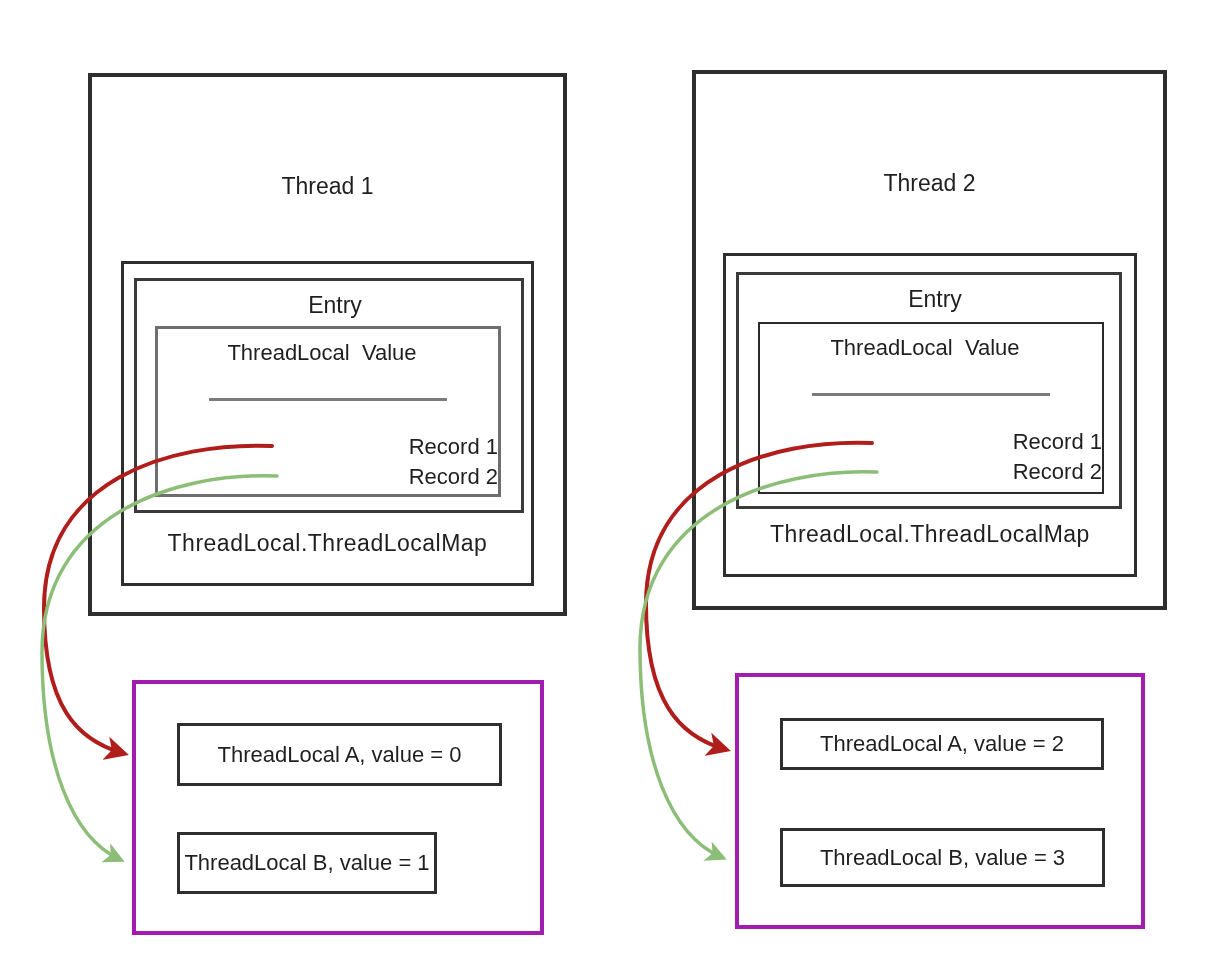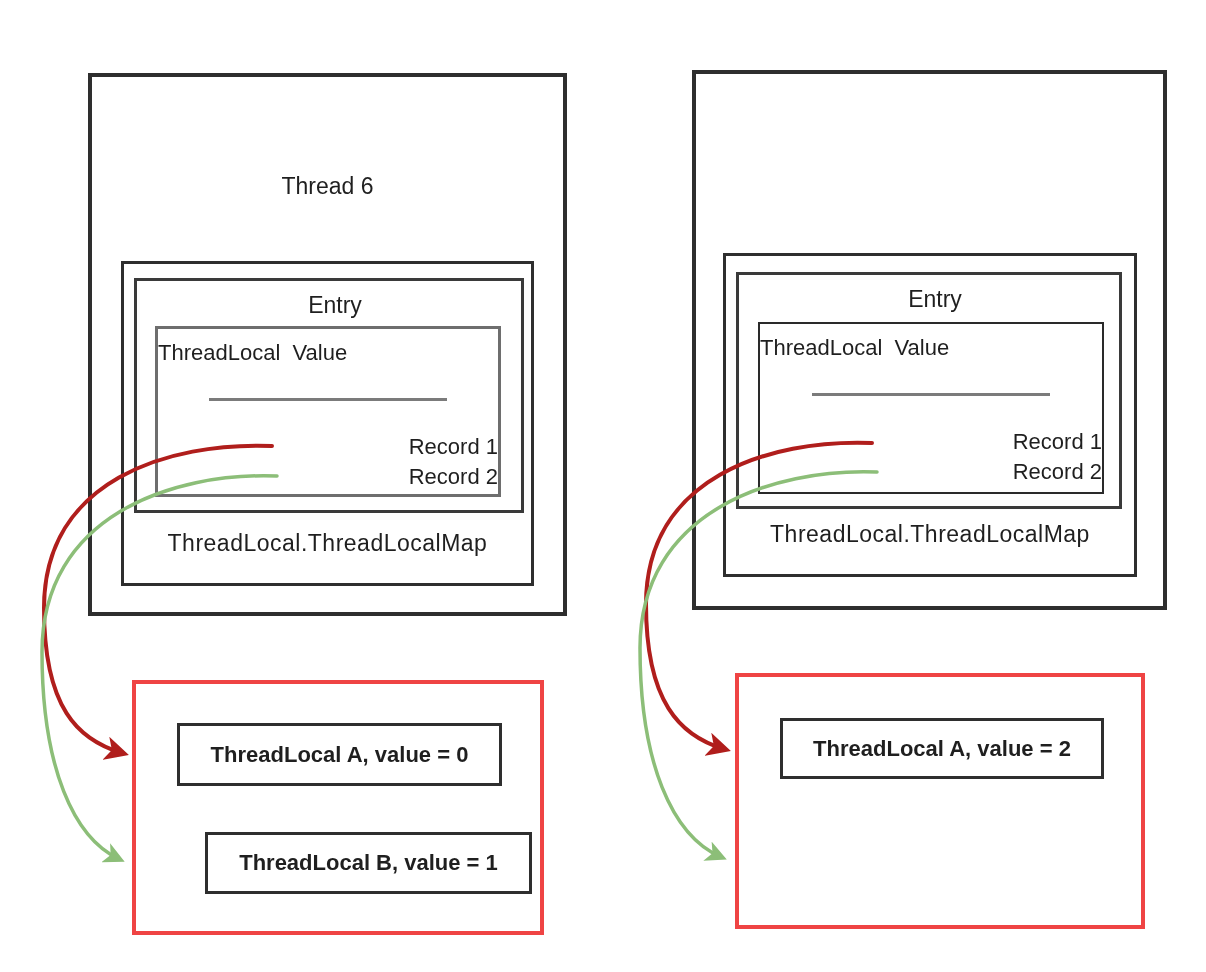--- a/index.html
+++ b/index.html
@@ -9,56 +9,56 @@
     background:#ffffff;
     font-family:"Liberation Sans", sans-serif;
     color:#1f1f1f;
     overflow:hidden;
   }
   .box{position:absolute;background:#ffffff;box-sizing:border-box;}
   .thread-box{border:4px solid #2e2e2e;}
   .map-box{border:3px solid #2e2e2e;}
   .entry-box{border:3px solid #3a3a3a;}
   .value-box{border:3px solid #6e6e6e;}
-  .locals-box{border:4px solid #ef4444;font-weight:bold;}
+  .locals-box{border:4px solid #a21caf;}
   .local-item{border:3px solid #2e2e2e;display:flex;align-items:center;justify-content:center;font-size:22px;}
   .thread-title{position:absolute;top:96px;left:0;right:0;text-align:center;font-size:23px;}
   .entry-label{position:absolute;top:11px;left:0;right:0;text-align:center;font-size:23px;margin-left:12px;}
-  .value-header{position:absolute;top:11px;left:0;right:12px;text-align:left;font-size:22px;white-space:pre;}
+  .value-header{position:absolute;top:11px;left:0;right:12px;text-align:center;font-size:22px;white-space:pre;}
   .value-divider{position:absolute;top:69px;left:50%;transform:translateX(-50%);width:238px;height:3px;background:#7b7b7b;}
   .records{position:absolute;top:103px;left:0;right:0;text-align:right;font-size:22px;line-height:30px;}
   .map-label{position:absolute;bottom:26px;left:0;right:0;text-align:center;font-size:23px;letter-spacing:0.5px;}
 
   
   .t1-thread{left:88px;top:73px;width:479px;height:543px;}
   .t1-map{left:29px;top:184px;width:413px;height:325px;}
   .t1-entry{left:10px;top:14px;width:390px;height:235px;}
   .t1-value{left:18px;top:45px;width:346px;height:171px;}
   .t1-locals{left:132px;top:680px;width:412px;height:255px;}
   .t1-local-a{left:41px;top:39px;width:325px;height:63px;}
-  .t1-local-b{left:41px;top:148px;width:327px;height:62px;margin-left:28px;}
+  .t1-local-b{left:41px;top:148px;width:260px;height:62px;}
 
   
   .t2-thread{left:692px;top:70px;width:475px;height:540px;}
   .t2-map{left:27px;top:179px;width:414px;height:324px;}
   .t2-entry{left:10px;top:16px;width:386px;height:237px;}
   .t2-value{left:19px;top:47px;width:346px;height:172px;border:2px solid #2a2a2a;}
   .t2-locals{left:735px;top:673px;width:410px;height:256px;}
-  .t2-local-a{left:41px;top:41px;width:324px;height:61px;}
+  .t2-local-a{left:41px;top:41px;width:324px;height:52px;}
   .t2-local-b{left:41px;top:151px;width:325px;height:59px;}
 
   .arrows{position:absolute;left:0;top:0;pointer-events:none;z-index:10;}
 </style>
 </head>
 <body>
 
 <div class="canvas">
 
   <div class="box thread-box t1-thread">
-    <div class="thread-title">Thread 6</div>
+    <div class="thread-title">Thread 1</div>
     <div class="box map-box t1-map">
       <div class="box entry-box t1-entry">
         <div class="entry-label">Entry</div>
         <div class="box value-box t1-value">
           <div class="value-header">ThreadLocal  Value</div>
           <div class="value-divider"></div>
           <div class="records">
             <div>Record 1</div>
             <div>Record 2</div>
           </div>
@@ -71,39 +71,43 @@
   <div class="box locals-box t1-locals">
     <div class="box local-item t1-local-a">
       <span>ThreadLocal A, value = 0</span>
     </div>
     <div class="box local-item t1-local-b">
       <span>ThreadLocal B, value = 1</span>
     </div>
   </div>
 
   <div class="box thread-box t2-thread">
+    <div class="thread-title">Thread 2</div>
     <div class="box map-box t2-map">
       <div class="box entry-box t2-entry">
         <div class="entry-label">Entry</div>
         <div class="box value-box t2-value">
           <div class="value-header">ThreadLocal  Value</div>
           <div class="value-divider"></div>
           <div class="records">
             <div>Record 1</div>
             <div>Record 2</div>
           </div>
         </div>
       </div>
       <div class="map-label">ThreadLocal.ThreadLocalMap</div>
     </div>
   </div>
 
   <div class="box locals-box t2-locals">
     <div class="box local-item t2-local-a">
       <span>ThreadLocal A, value = 2</span>
+    </div>
+    <div class="box local-item t2-local-b">
+      <span>ThreadLocal B, value = 3</span>
     </div>
   </div>
 
   <svg class="arrows" width="1206" height="972" viewBox="0 0 1206 972">
     <defs>
       <marker id="ah-red" viewBox="0 0 10 10" refX="7" refY="5" markerWidth="6" markerHeight="6" orient="auto-start-reverse">
         <polygon points="0,0 10,5 0,10 2.6,5" fill="#b01e1c"></polygon>
       </marker>
       <marker id="ah-green" viewBox="0 0 10 10" refX="7" refY="5" markerWidth="6" markerHeight="6" orient="auto-start-reverse">
         <polygon points="0,0 10,5 0,10 2.6,5" fill="#8cbe78"></polygon>

